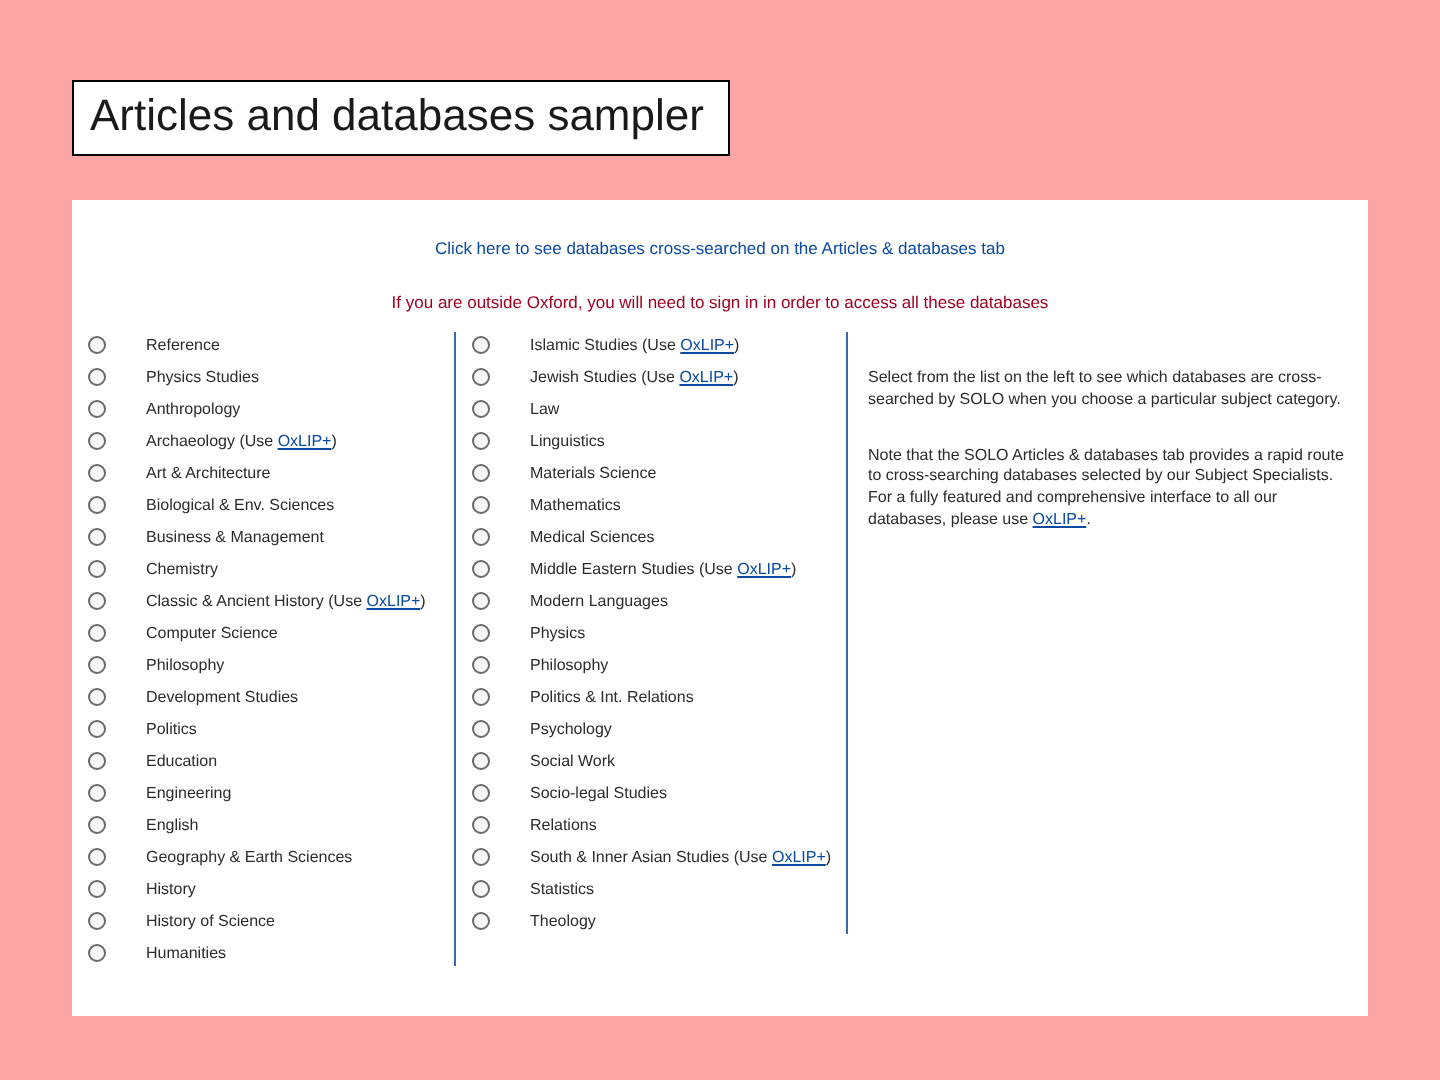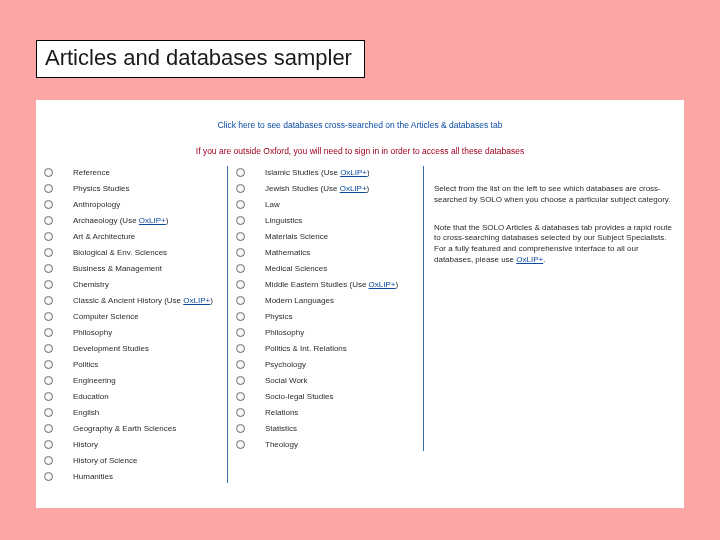--- a/index.html
+++ b/index.html
@@ -147,25 +147,25 @@
           <div class="row">
             <span class="radio"></span>
             <span class="lbl">Development Studies</span>
           </div>
           <div class="row">
             <span class="radio"></span>
             <span class="lbl">Politics</span>
           </div>
           <div class="row">
             <span class="radio"></span>
+            <span class="lbl">Education</span>
+          </div>
+          <div class="row">
+            <span class="radio"></span>
             <span class="lbl">Engineering</span>
-          </div>
-          <div class="row">
-            <span class="radio"></span>
-            <span class="lbl">Education</span>
           </div>
           <div class="row">
             <span class="radio"></span>
             <span class="lbl">English</span>
           </div>
           <div class="row">
             <span class="radio"></span>
             <span class="lbl">Geography &amp; Earth Sciences</span>
           </div>
           <div class="row">
@@ -238,20 +238,24 @@
             <span class="radio"></span>
             <span class="lbl">Social Work</span>
           </div>
           <div class="row">
             <span class="radio"></span>
             <span class="lbl">Socio-legal Studies</span>
           </div>
           <div class="row">
             <span class="radio"></span>
             <span class="lbl">Relations</span>
+          </div>
+          <div class="row">
+            <span class="radio"></span>
+            <span class="lbl">South &amp; Inner Asian Studies (Use <span class="lk">OxLIP+</span>)</span>
           </div>
           <div class="row">
             <span class="radio"></span>
             <span class="lbl">Statistics</span>
           </div>
           <div class="row">
             <span class="radio"></span>
             <span class="lbl">Theology</span>
           </div>
         </div>

